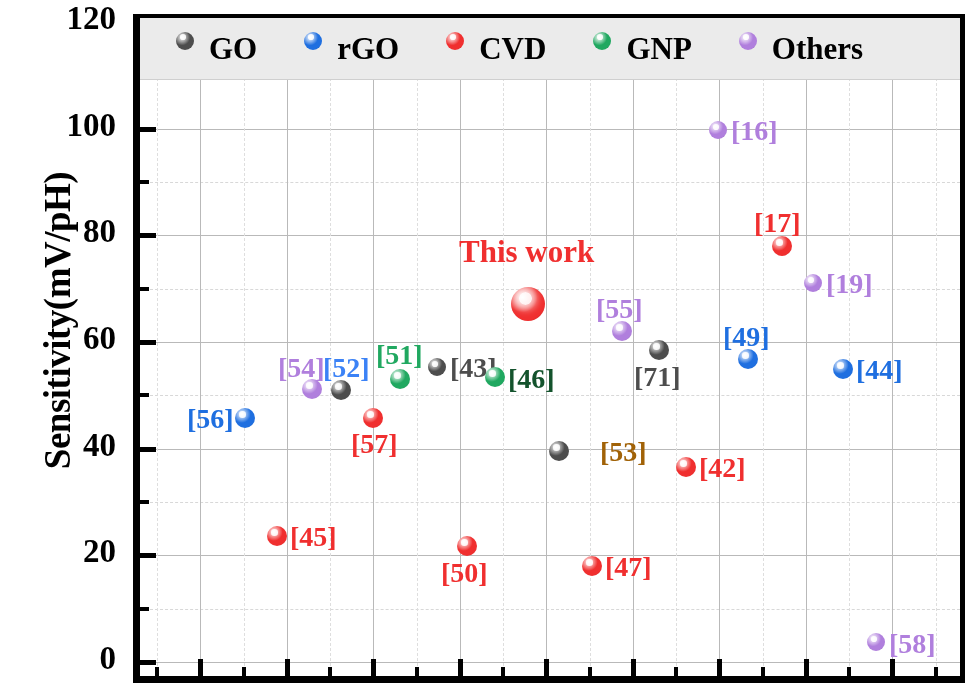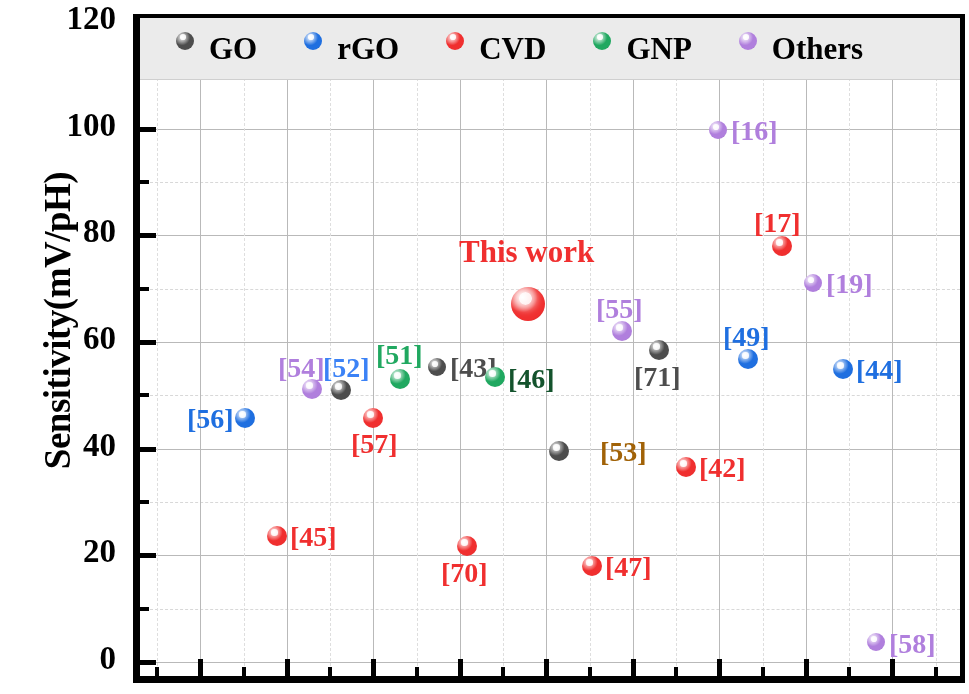--- a/index.html
+++ b/index.html
@@ -391,21 +391,21 @@
             <div class="hl"></div>
           </div>
           <div class="plabel" style="left: 559px; top: 436px; color: rgb(240, 47, 47);">[42]</div>
           <div class="marker" style="width: 20px; height: 20px; background: radial-gradient(circle at 34% 30%, rgb(255, 255, 255) 0%, rgb(240, 47, 47) 46%, rgb(240, 47, 47) 72%, rgb(187, 37, 37) 100%); left: 137px; top: 518px;">
             <div class="hl"></div>
           </div>
           <div class="plabel" style="left: 150px; top: 505px; color: rgb(240, 47, 47);">[45]</div>
           <div class="marker" style="width: 20px; height: 20px; background: radial-gradient(circle at 34% 30%, rgb(255, 255, 255) 0%, rgb(240, 47, 47) 46%, rgb(240, 47, 47) 72%, rgb(187, 37, 37) 100%); left: 327px; top: 528px;">
             <div class="hl"></div>
           </div>
-          <div class="plabel" style="left: 301px; top: 541px; color: rgb(240, 47, 47);">[70]</div>
+          <div class="plabel" style="left: 301px; top: 541px; color: rgb(240, 47, 47);">[50]</div>
           <div class="marker" style="width: 20px; height: 20px; background: radial-gradient(circle at 34% 30%, rgb(255, 255, 255) 0%, rgb(240, 47, 47) 46%, rgb(240, 47, 47) 72%, rgb(187, 37, 37) 100%); left: 452px; top: 548px;">
             <div class="hl"></div>
           </div>
           <div class="plabel" style="left: 465px; top: 535px; color: rgb(240, 47, 47);">[47]</div>
           <div class="marker" style="width: 18px; height: 18px; background: radial-gradient(circle at 34% 30%, rgb(255, 255, 255) 0%, rgb(176, 127, 221) 46%, rgb(176, 127, 221) 72%, rgb(137, 99, 172) 100%); left: 736px; top: 624px;">
             <div class="hl"></div>
           </div>
           <div class="plabel" style="left: 749px; top: 612px; color: rgb(176, 127, 221);">[58]</div>
           <div class="marker big" style="width: 34px; height: 34px; background: radial-gradient(circle at 34% 30%, rgb(255, 255, 255) 0%, rgb(240, 47, 47) 46%, rgb(240, 47, 47) 72%, rgb(187, 37, 37) 100%); left: 388px; top: 286px;">
             <div class="hl"></div>

